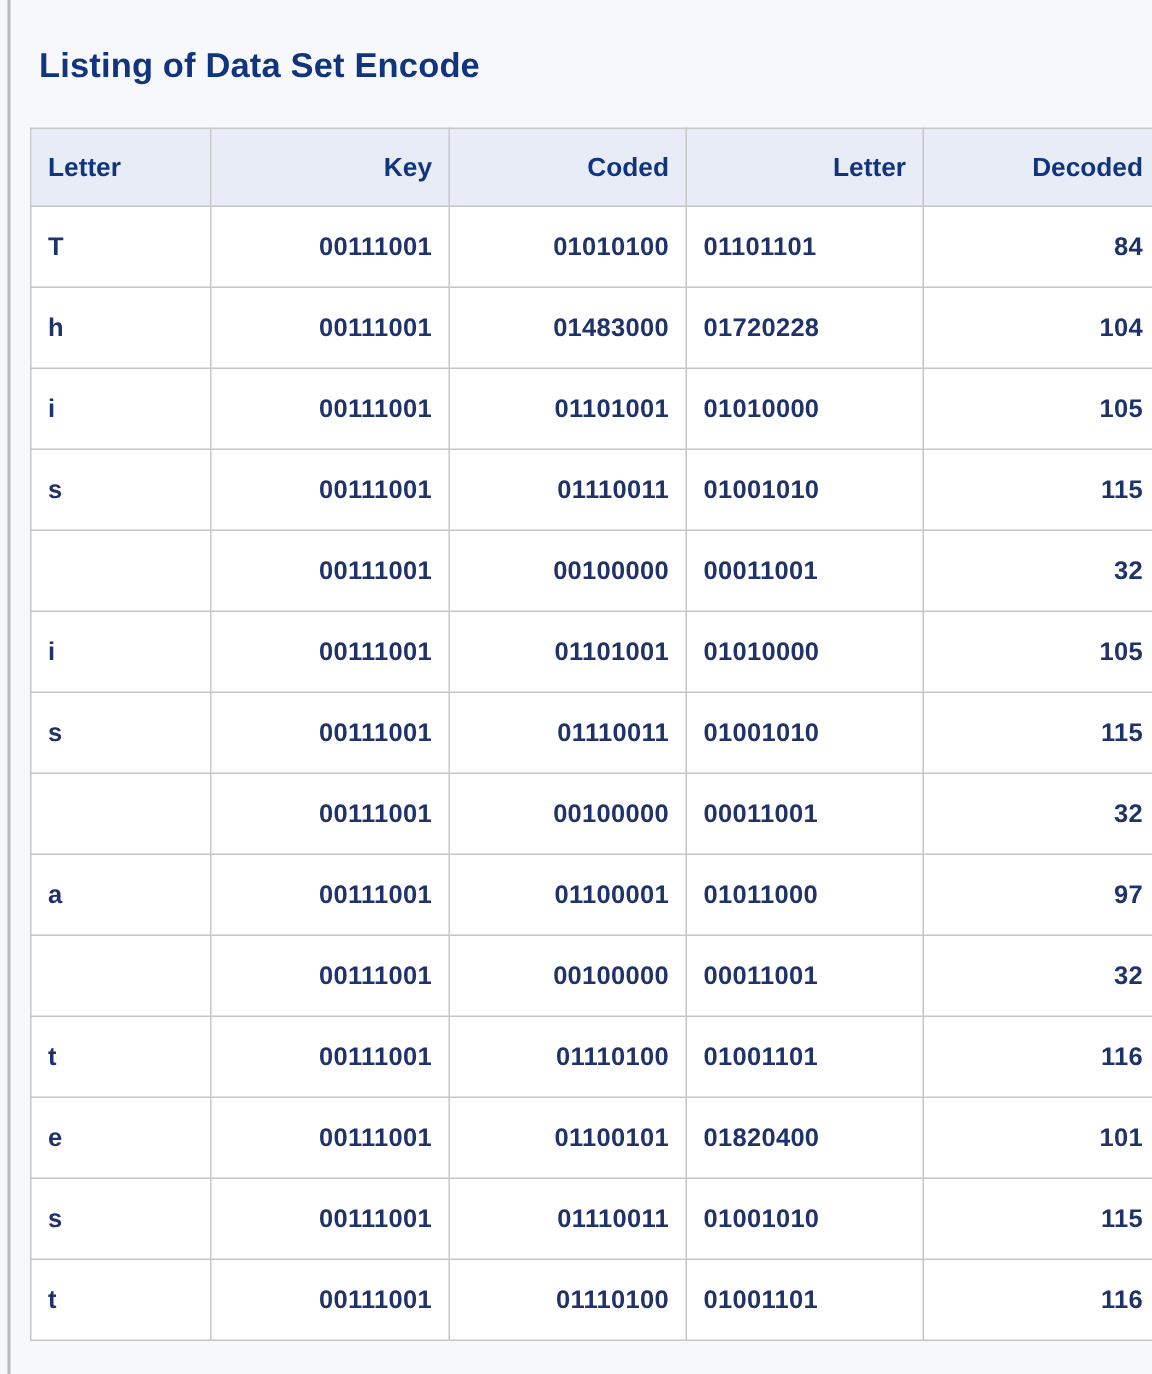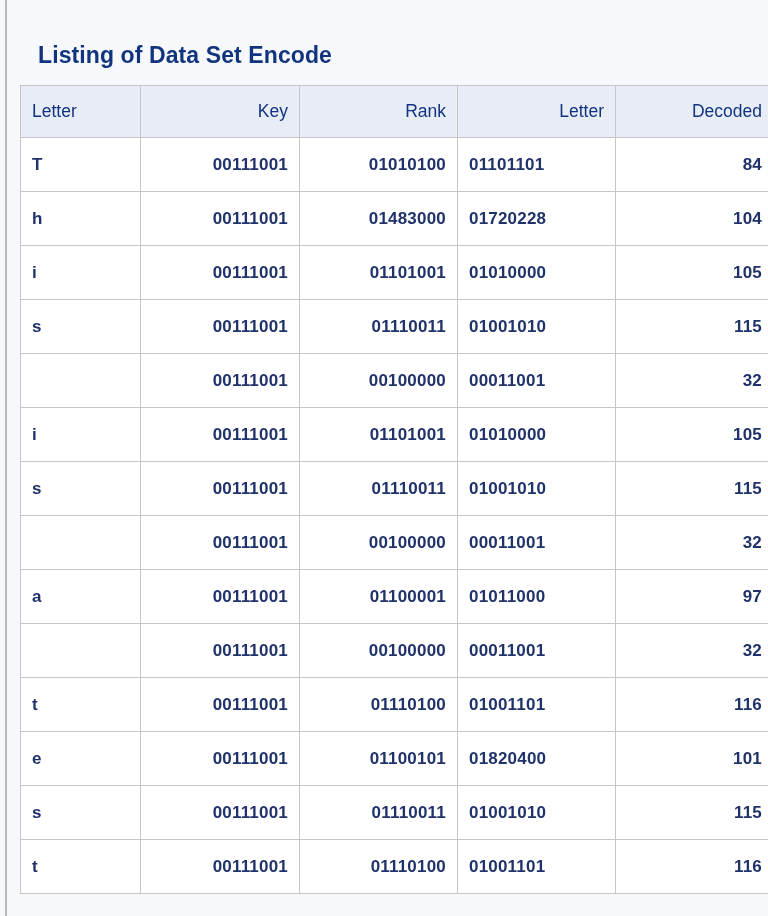--- a/index.html
+++ b/index.html
@@ -29,21 +29,21 @@
     position: absolute;
     left: 0;
     top: 0;
     width: 768px;
   }
   #page-title {
     font-size: 23px;
     font-weight: bold;
     color: #11347f;
     letter-spacing: 0.1px;
-    margin: 16px;
+    margin: 4px;
     padding: 25px 0 0 22px;
     line-height: 28px;
     white-space: nowrap;
   }
   #table-wrap {
     position: absolute;
     left: 20px;
     top: 85px;
     width: 724px;
   }
@@ -61,21 +61,21 @@
     font-size: 17px;
     color: #1b2f66;
     height: 53px;
     padding: 0 11px;
     overflow: hidden;
     white-space: nowrap;
     vertical-align: middle;
   }
   table.report thead th {
     background: #e8ecf6;
-    font-weight: normal;
+    font-weight: bold;
     color: #11347f;
     height: 51px;
     font-size: 17.5px;
   }
   table.report tbody td {
     background: #ffffff;
     font-weight: bold;
     color: #1f3269;
     letter-spacing: 0.2px;
   }
@@ -102,21 +102,21 @@
 <div id="report">
 
   <h1 id="page-title">Listing of Data Set Encode</h1>
 
   <div id="table-wrap">
     <table class="report">
       <thead>
         <tr>
           <th class="c-letter">Letter</th>
           <th class="c-key">Key</th>
-          <th class="c-rank">Rank</th>
+          <th class="c-rank">Coded</th>
           <th class="c-coded">Letter</th>
           <th class="c-decoded">Decoded</th>
 
         </tr>
       </thead>
       <tbody id="table-body">
           <tr>
             <td class="c-letter">T</td>
             <td class="c-key">00111001</td>
             <td class="c-rank">01010100</td>

